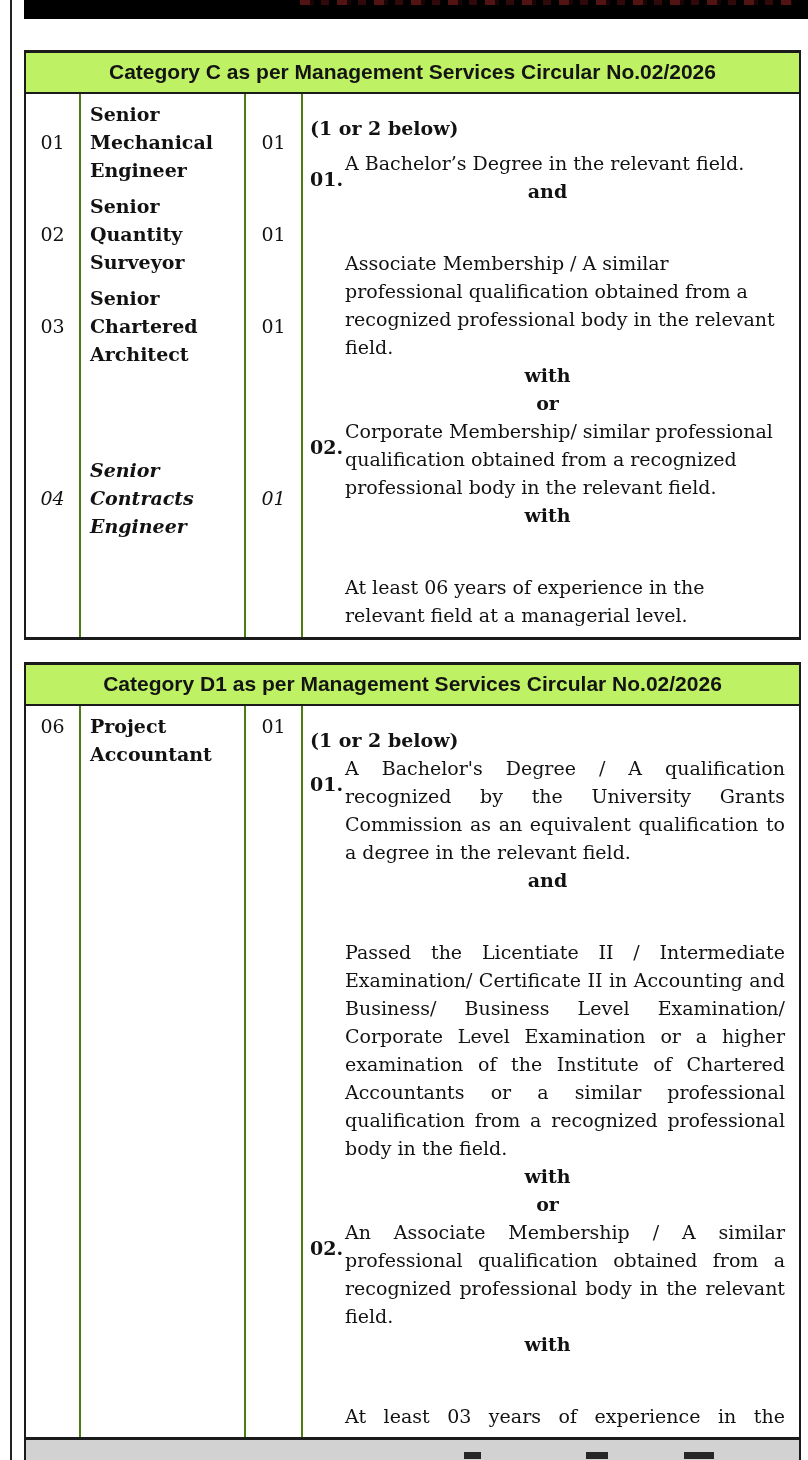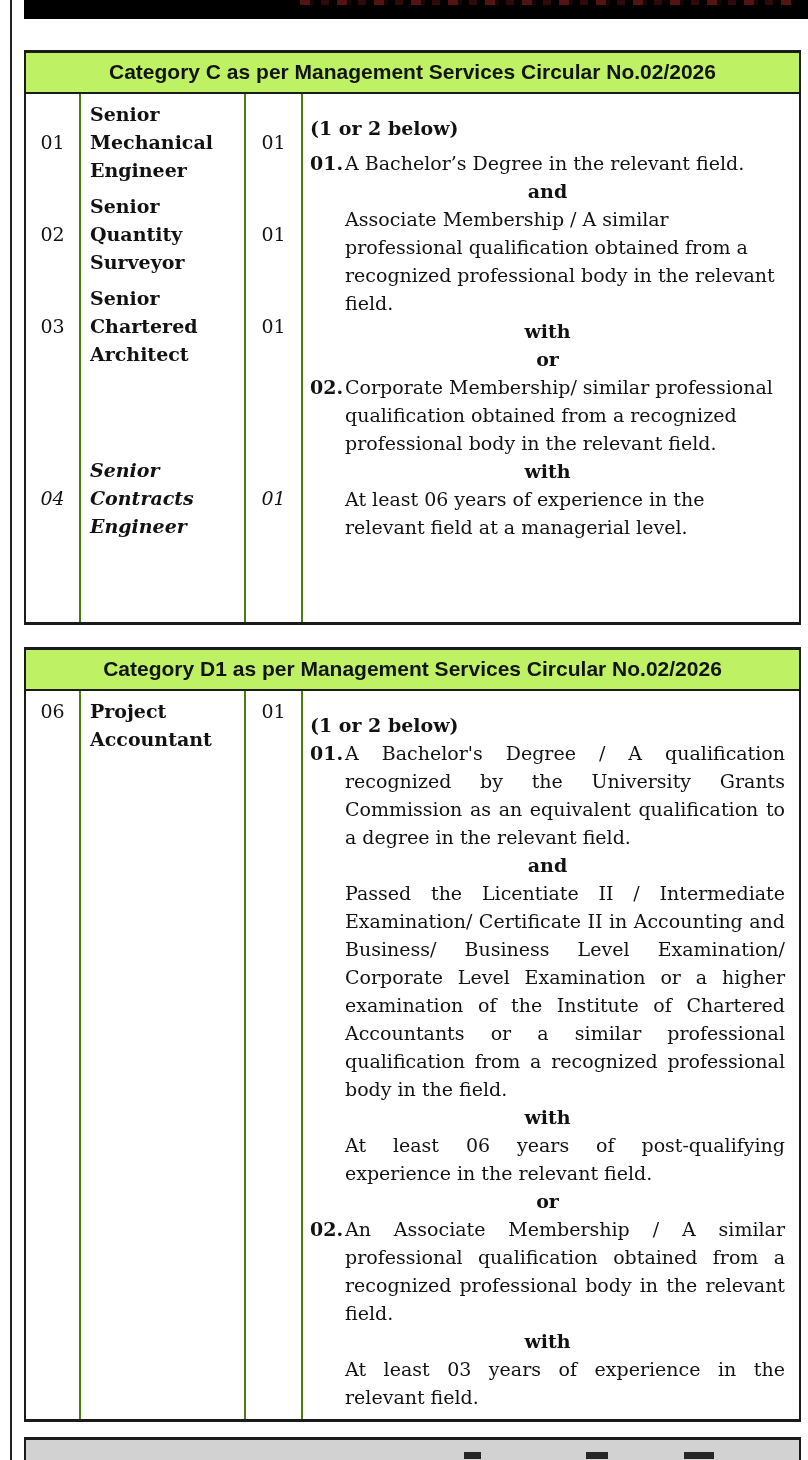--- a/index.html
+++ b/index.html
@@ -52,22 +52,22 @@
   .sec[data-idx="0"] .entry:nth-child(4){margin-top:88px;font-style:italic;}
   
   .sec[data-idx="1"] .entry{height:auto;justify-content:flex-start;}
 
   .q{padding:20px 14px 8px 7px;}
   .q-block{margin:0;}
   .q-intro{font-weight:bold;}
   .sec[data-idx="0"] .q-intro{margin-bottom:7px;}
   .q-conj{text-align:center;font-weight:bold;}
   .q-item{position:relative;padding-left:35px;}
-  .q-label{position:absolute;left:0;top:0;font-weight:bold;}
-  .q-para{padding-left:35px;}
+  .q-label{position:absolute;left:0;top:16px;font-weight:bold;}
+  .q-para{padding-left:35px;margin-top:44px;}
   .sec[data-idx="1"] .q-item,
   .sec[data-idx="1"] .q-para{text-align:justify;}
 
   
   .bottom-partial{
     position:absolute;left:24px;top:1437px;width:777px;height:30px;
     box-sizing:border-box;border:2px solid #1b1b1b;border-top-width:3px;
     background:#d2d2d2;
   }
   .bp-smudge{position:absolute;top:12px;height:7px;background:#262626;}
@@ -163,21 +163,20 @@
             <span>01</span>
           </div>
         </div>
         <div class="col col-qual">
           <div class="q">
             <div class="q-block q-intro">(1 or 2 below)</div>
             <div class="q-block q-item"><span class="q-label">01.</span><span>A Bachelor's Degree / A qualification recognized by the University Grants Commission as an equivalent qualification to a degree in the relevant field.</span></div>
             <div class="q-block q-conj">and</div>
             <div class="q-block q-para">Passed the Licentiate II / Intermediate Examination/ Certificate II in Accounting and Business/ Business Level Examination/ Corporate Level Examination or a higher examination of the Institute of Chartered Accountants or a similar professional qualification from a recognized professional body in the field.</div>
             <div class="q-block q-conj">with</div>
-            <div class="q-block q-para">At least 06 years of post-qualifying experience in the relevant field.</div>
             <div class="q-block q-conj">or</div>
             <div class="q-block q-item"><span class="q-label">02.</span><span>An Associate Membership / A similar professional qualification obtained from a recognized professional body in the relevant field.</span></div>
             <div class="q-block q-conj">with</div>
             <div class="q-block q-para">At least 03 years of experience in the relevant field.</div>
           </div>
         </div>
       </div>
     </section>
   </div>
 

